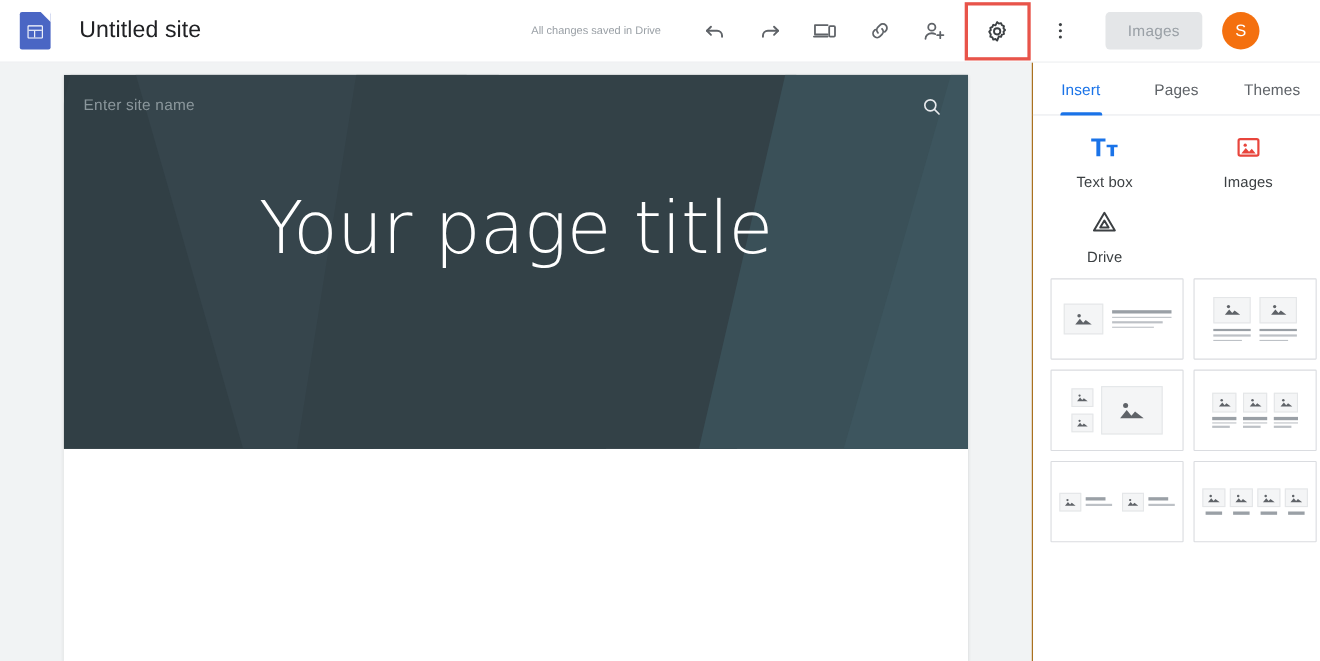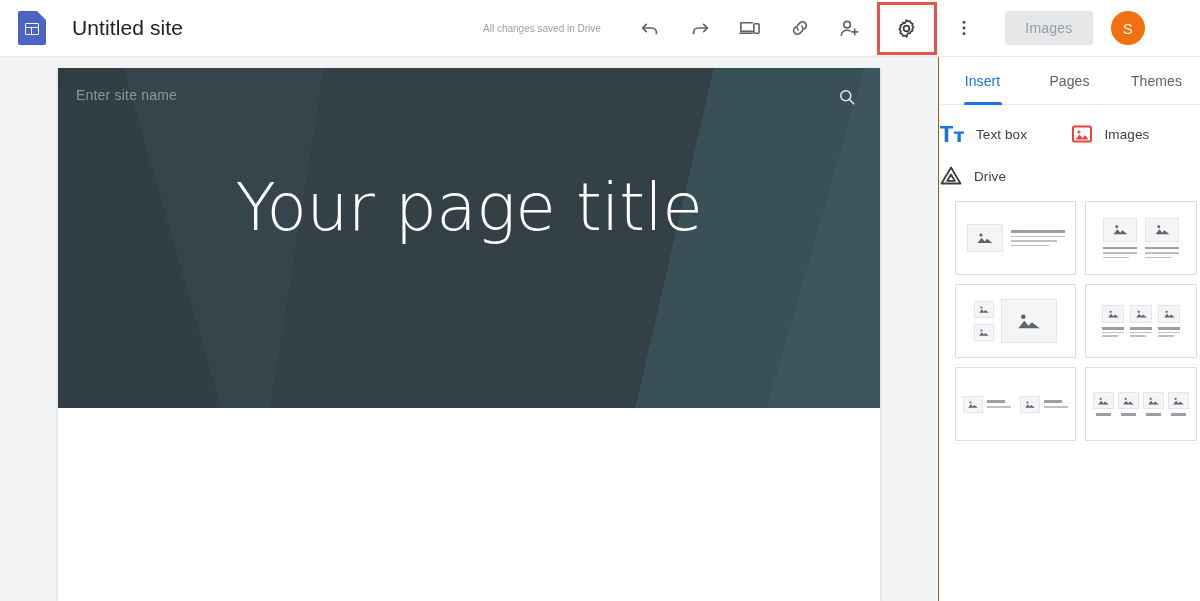--- a/index.html
+++ b/index.html
@@ -217,21 +217,21 @@
     bottom: -1px; width: 38px; height: 3px;
     background: #1a73e8; border-radius: 2px 2px 0 0;
   }
   .insert-grid {
     padding: 16px 0 6px;
     display: grid;
     grid-template-columns: 1fr 1fr;
     row-gap: 16px;
   }
   .ins-item {
-    display: flex; flex-direction: row;
+    display: flex; flex-direction: column;
     align-items: center; gap: 11px;
     cursor: pointer;
   }
   .ins-label {
     font-size: 13.5px; color: #3c4043;
     letter-spacing: .1px;
   }
   .ins-icon {
     height: 26px;
     display: flex; align-items: center; justify-content: center;

